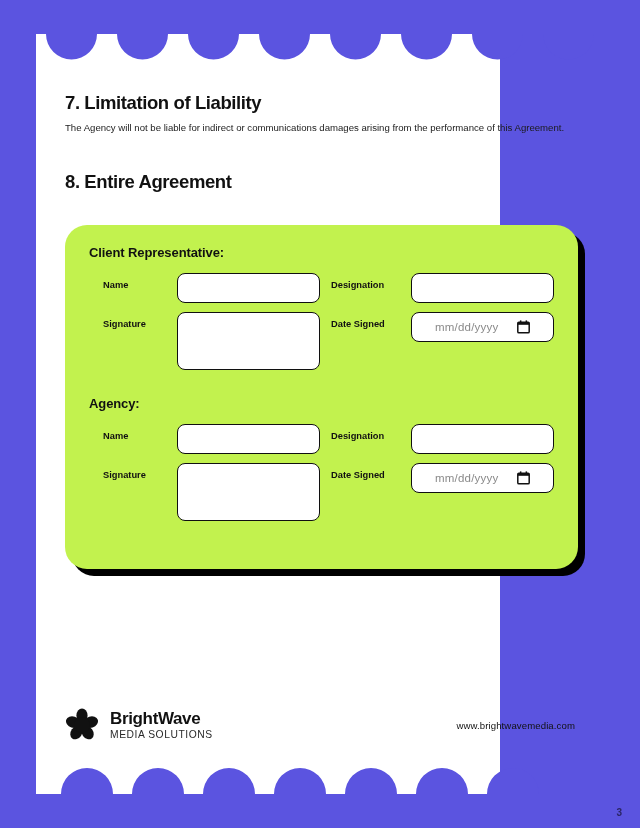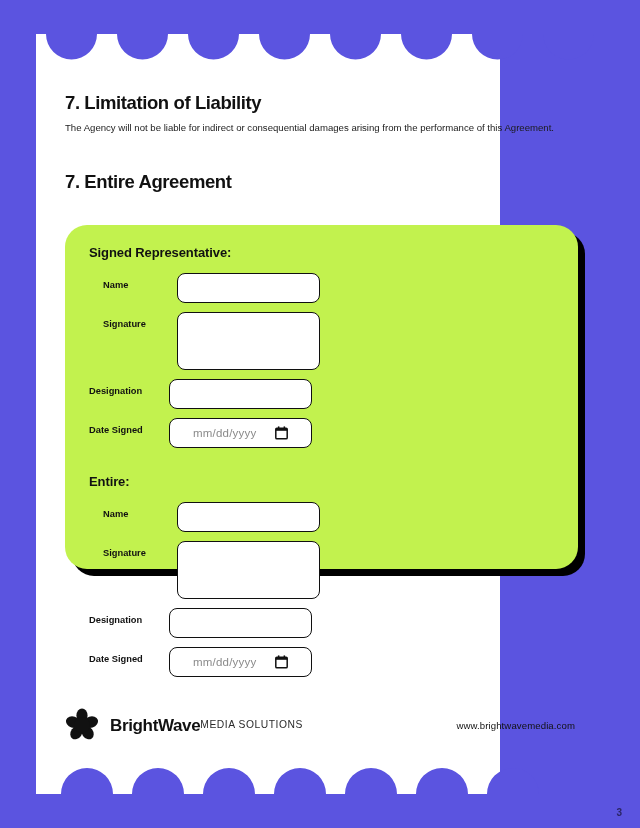--- a/index.html
+++ b/index.html
@@ -96,21 +96,21 @@
     letter-spacing: -0.1px;
   }
   #client-heading { margin-top: 26px; }
   .field-row {
     display: flex;
     align-items: flex-start;
     margin-top: 9px;
   }
   .col-left { display: flex; flex-direction: column; width: 260px; }
   .col-right { display: flex; flex-direction: column; width: 228px; }
-  .two-col { display: flex; flex-direction: column; }
+  .two-col { display: flex; }
 
   .field-label {
     font-size: 9.3px;
     font-weight: 700;
     color: #111111;
     padding-top: 7px;
     flex: 0 0 auto;
   }
   .lbl-name { width: 88px; padding-left: 14px; }
   .lbl-signature { width: 88px; padding-left: 14px; }
@@ -161,21 +161,21 @@
     position: absolute;
     left: 29px;
     bottom: 52px;
     width: 510px;
     display: flex;
     align-items: center;
     justify-content: space-between;
   }
   #brand { display: flex; align-items: center; gap: 11px; }
   #brand-mark { display:block; }
-  #brand-text { display: flex; line-height: 1; }
+  #brand-text { display: flex; flex-direction: column; line-height: 1; }
   #brand-name {
     font-size: 17px;
     font-weight: 800;
     color: #111111;
     letter-spacing: -0.35px;
   }
   #brand-tagline {
     font-size: 10.3px;
     font-weight: 400;
     color: #2a2a2a;
@@ -216,33 +216,33 @@
     <path fill="#5b54e0" d="
       M0,32 h25 a26,26 0 0 1 52,0 h19 a26,26 0 0 1 52,0 h19 a26,26 0 0 1 52,0 h19
       a26,26 0 0 1 52,0 h19 a26,26 0 0 1 52,0 h19 a26,26 0 0 1 52,0 h19 a26,26 0 0 1 52,0 h16
       V32 Z"></path>
   </svg>
 
   <div id="content">
 
     <div class="section" id="section-liability">
       <h2 class="section-title">7. Limitation of Liability</h2>
-      <p class="section-body">The Agency will not be liable for indirect or consequential damages arising from the performance of this Agreement.</p>
+      <p class="section-body">The Agency will not be liable for indirect or communications damages arising from the performance of this Agreement.</p>
     </div>
 
     <div class="section" id="section-entire">
-      <h2 class="section-title">7. Entire Agreement</h2>
+      <h2 class="section-title">8. Entire Agreement</h2>
     </div>
 
     <div id="signature-card-wrap">
       <div id="signature-card-shadow"></div>
       <div id="signature-card">
 
         <div>
-          <div class="party-heading">Signed Representative:</div>
+          <div class="party-heading">Client Representative:</div>
 
           <div class="two-col">
             <div class="col-left">
               <div class="field-row">
                 <span class="field-label lbl-name">Name</span>
                 <input class="text-input" type="text" value="" style="">
               </div>
               <div class="field-row">
                 <span class="field-label lbl-signature">Signature</span>
                 <input class="text-input sig-input" type="text" value="" style="">
@@ -263,21 +263,21 @@
                     <rect x="2.9" y="0.4" width="1.5" height="2.6" fill="#111"></rect>
                     <rect x="8.6" y="0.4" width="1.5" height="2.6" fill="#111"></rect>
                   </svg>
                 </div>
               </div>
             </div>
           </div>
         </div>
 
         <div>
-          <div class="party-heading" id="client-heading">Entire:</div>
+          <div class="party-heading" id="client-heading">Agency:</div>
 
           <div class="two-col">
             <div class="col-left">
               <div class="field-row">
                 <span class="field-label lbl-name">Name</span>
                 <input class="text-input" type="text" value="" style="">
               </div>
               <div class="field-row">
                 <span class="field-label lbl-signature">Signature</span>
                 <input class="text-input sig-input" type="text" value="" style="">

